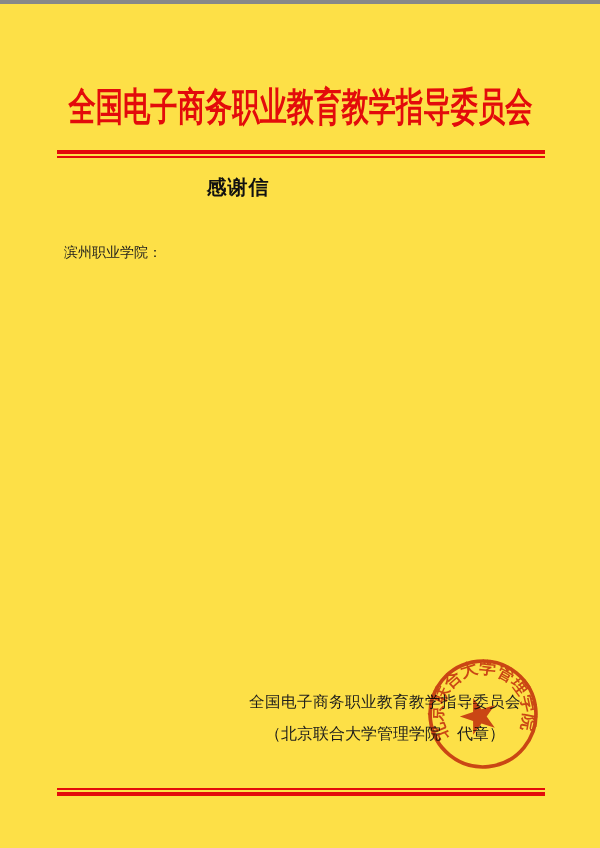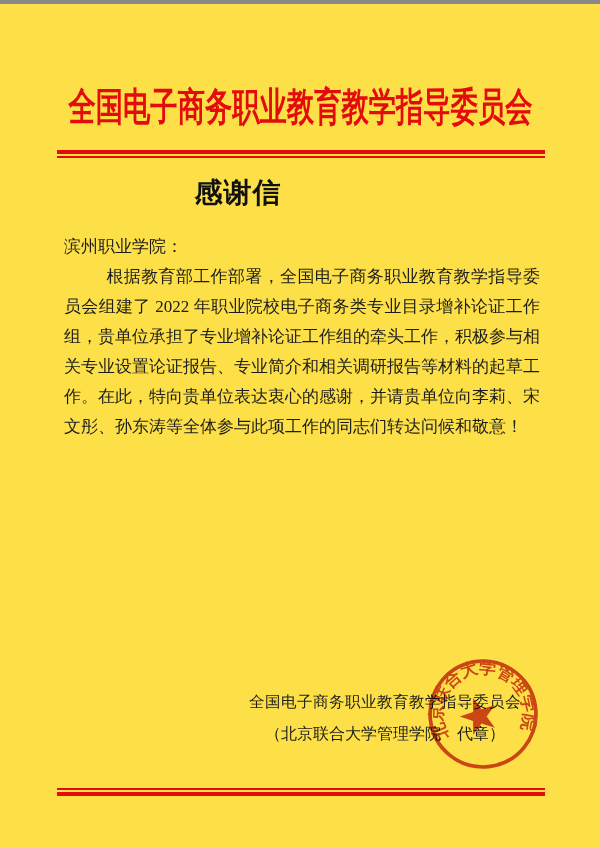--- a/index.html
+++ b/index.html
@@ -31,29 +31,29 @@
   .rule{position:absolute;left:57px;width:488px;}
   .rule-top{top:146px;}
   .rule-bottom{top:784px;}
   .rule .thick{height:4px;background:var(--accent,#e30b0b);}
   .rule .thin{height:2px;background:var(--accent,#e30b0b);}
   .rule .gap{height:2px;background:transparent;}
   
   .letter-title{
     position:absolute;top:170px;left:0;width:476px;
     text-align:center;
-    font-size:28px;font-weight:bold;
+    font-size:20px;font-weight:bold;
     font-family:"Liberation Sans","DejaVu Sans",sans-serif;
     color:#111;
     letter-spacing:1px;
   }
   
   .letter-body{
-    position:absolute;top:228px;left:64px;width:476px;
-    font-size:17px;line-height:30px;
+    position:absolute;top:234px;left:64px;width:476px;
+    font-size:14px;line-height:30px;
     text-align:justify;
     text-justify:inter-ideograph;
   }
   .letter-body p{margin:0;}
   .letter-body p.para{text-indent:2.5em;}
   
   .signature{
     position:absolute;top:682px;left:225px;width:320px;
     text-align:center;
     line-height:32px;
@@ -83,21 +83,20 @@
   <div class="rule rule-top">
     <div class="thick"></div>
     <div class="gap"></div>
     <div class="thin"></div>
   </div>
 
   <div class="letter-title">感谢信</div>
 
   <div class="letter-body">
     <p class="salutation">滨州职业学院：</p>
-    <p class="para">根据教育部工作部署，全国电子商务职业教育教学指导委员会组建了 2022 年职业院校电子商务类专业目录增补论证工作组，贵单位承担了专业增补论证工作组的牵头工作，积极参与相关专业设置论证报告、专业简介和相关调研报告等材料的起草工作。在此，特向贵单位表达衷心的感谢，并请贵单位向李莉、宋文彤、孙东涛等全体参与此项工作的同志们转达问候和敬意！</p>
   </div>
 
   <div class="signature">
     <div class="sig-org">全国电子商务职业教育教学指导委员会</div>
     <div class="sig-proxy">（北京联合大学管理学院　代章）</div>
   </div>
 
   <svg class="seal" viewBox="0 0 112 112" xmlns="http://www.w3.org/2000/svg">
     <defs>
       <path id="sealArc" d="M 27.7,84.3 A 40,40 0 1 1 84.3,84.3" fill="none"></path>

